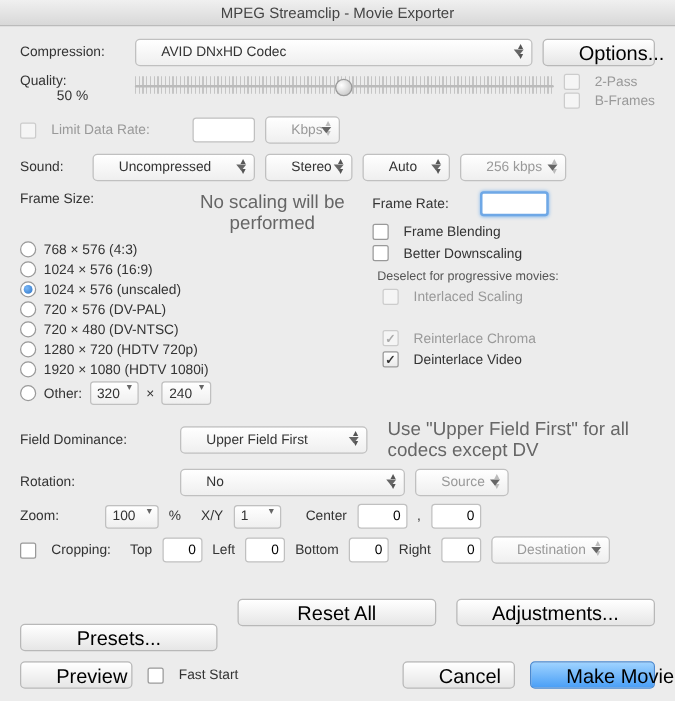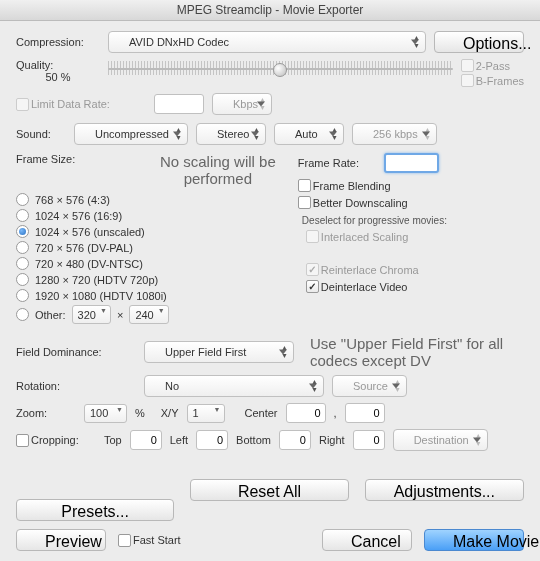--- a/index.html
+++ b/index.html
@@ -51,21 +51,21 @@
     background: linear-gradient(#ffffff,#e6e6e6);
     height: 22px;
     cursor: default;
     white-space: nowrap;
   }
   .btn-primary {
     background: linear-gradient(#9fd3ff,#4a9ff6);
     border: 1px solid #4b89d0;
     color: #000;
   }
-  .checkbox { display:inline-flex; align-items:center; gap:2px; }
+  .checkbox { display:inline-flex; align-items:center; gap:12px; }
   .disabled { color:#999; }
   .slider-track {
     flex:1; height: 18px; position:relative;
   }
   .slider-ticks {
     position:absolute; top:2px; left:0; right:0; height:14px;
     background-image: repeating-linear-gradient(to right, #aaa 0, #aaa 1px, transparent 1px, transparent 3px);
     opacity:0.6;
   }
   .slider-line { position:absolute; left:0; right:0; top:9px; height:2px; background:#bbb; border-radius:1px; }
@@ -158,21 +158,21 @@
     </label>
     <input class="small-input" style="width: 50px; text-align: left;" value="">
     <div class="select disabled" style="width:60px; position:relative; color:#999;">
       <span>Kbps</span>
       <span class="arrows" style="color:#bbb;">▲<br>▼</span>
     </div>
   </div>
 
   <div class="row section-gap">
     <span class="label" style="width:50px;">Sound:</span>
-    <div class="select" style="width:114px; position:relative;">
+    <div class="select" style="width:130px; position:relative;">
       <span>Uncompressed</span>
       <span class="arrows">▲<br>▼</span>
     </div>
     <div class="select" style="width:70px; position:relative;">
       <span>Stereo</span>
       <span class="arrows">▲<br>▼</span>
     </div>
     <div class="select" style="width:70px; position:relative;">
       <span>Auto</span>
       <span class="arrows">▲<br>▼</span>

